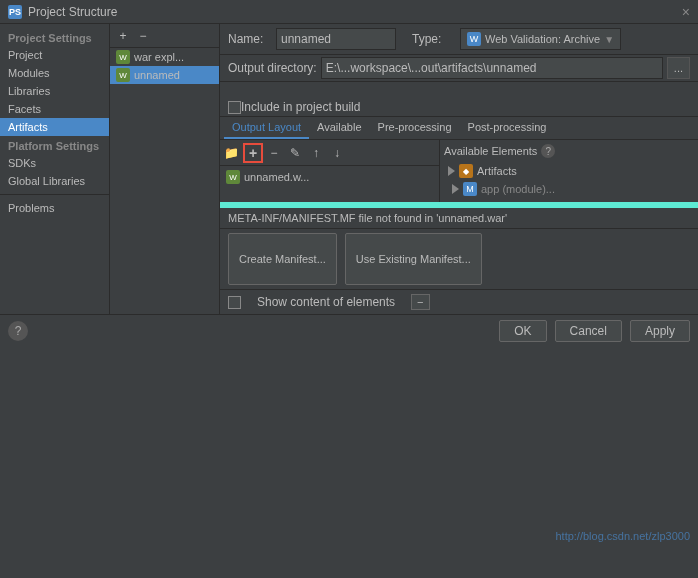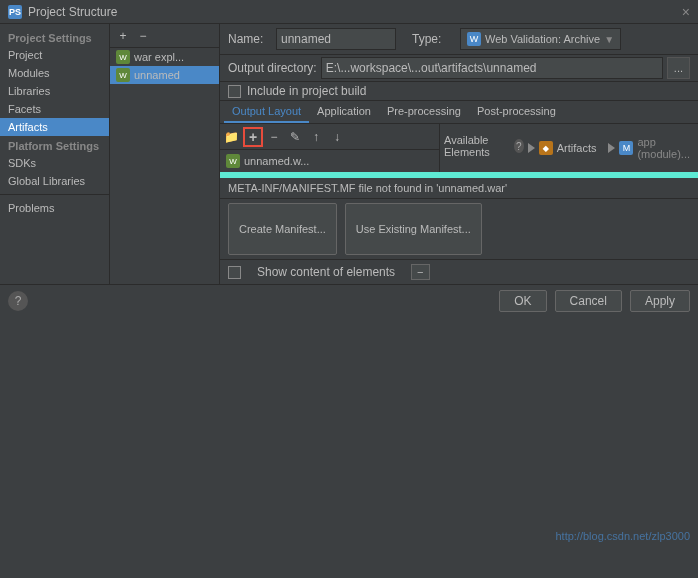--- a/index.html
+++ b/index.html
@@ -133,22 +133,22 @@
       cursor: pointer;
       font-size: 11px;
       height: 22px;
     }
 
     
     .include-row {
       display: flex;
       align-items: center;
       padding: 2px 8px;
-      gap: 6px;
-      border-bottom: 1px solid #2b2b2b;
+      border-bottom: 1px solid #2b2b2b;
+      margin-top: 16px;
     }
     .checkbox {
       width: 13px; height: 13px;
       border: 1px solid #888;
       background: #45494a;
       cursor: pointer;
       flex-shrink: 0;
     }
 
     
@@ -224,21 +224,21 @@
       border-radius: 2px;
       display: flex; align-items: center; justify-content: center;
       font-size: 9px; color: white;
       flex-shrink: 0;
     }
 
     
     .output-right {
       flex: 1;
       display: flex;
-      flex-direction: row;
+      flex-direction: column;
       padding: 4px;
     }
     .avail-header {
       display: flex;
       align-items: center;
       gap: 4px;
       font-size: 11px;
       color: #bbbbbb;
       margin-bottom: 4px;
     }
@@ -491,21 +491,21 @@
         <button class="browse-btn">...</button>
       </div>
 
       <div class="include-row">
         <div class="checkbox"></div>
         <span>Include in project build</span>
       </div>
 
       <div class="tabs-row">
         <div class="tab active">Output Layout</div>
-        <div class="tab">Application</div>
+        <div class="tab">Available</div>
         <div class="tab">Pre-processing</div>
         <div class="tab">Post-processing</div>
       </div>
 
       <div class="output-area" style="position:relative;">
 
         <div class="output-left">
           <div class="output-toolbar">
             <button class="toolbar-btn">📁</button>
             <button class="toolbar-btn" style="border: 2px solid #e74c3c; color:#bbbbbb; font-size:14px; font-weight:bold;">+</button>

